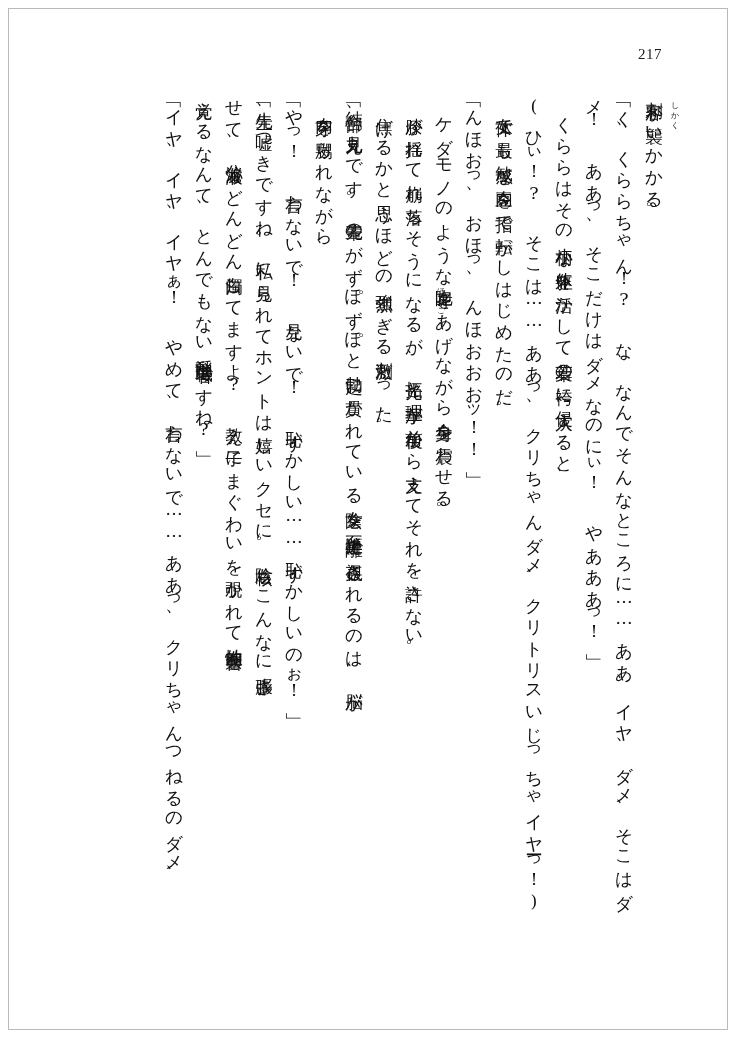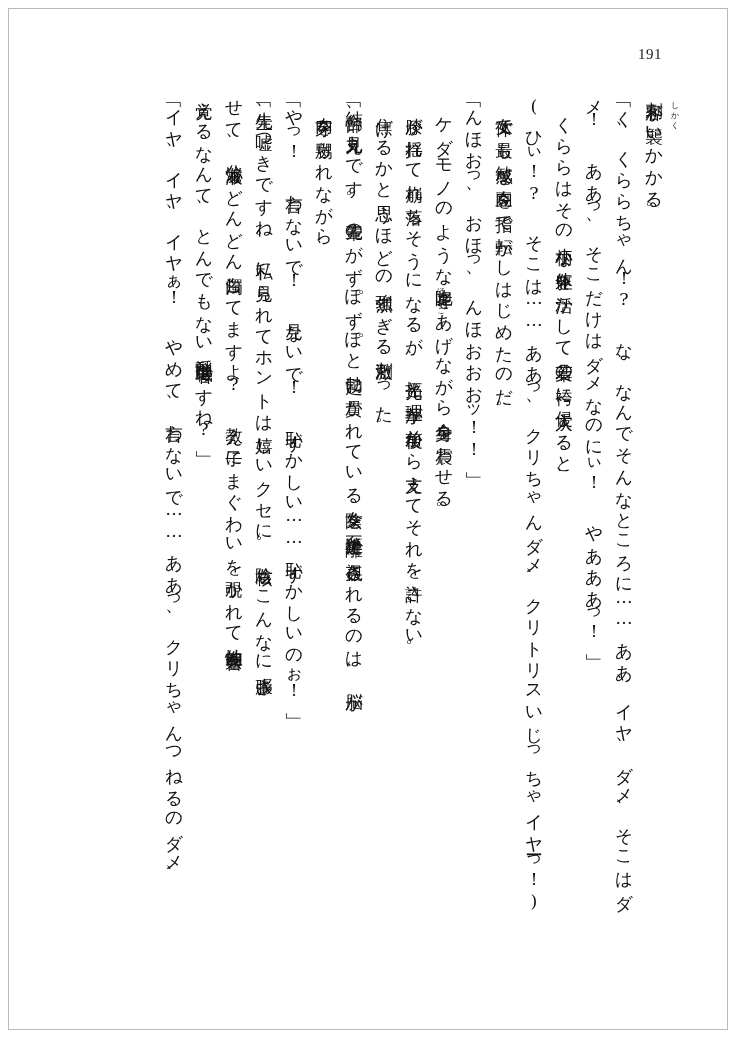--- a/index.html
+++ b/index.html
@@ -77,21 +77,21 @@
     font-family: "DejaVu Serif", "Liberation Serif", serif;
   }
 </style>
 </head>
 <body>
 
 <div id="page">
 
   <div id="page-frame"></div>
 
-  <div id="page-number">191</div>
+  <div id="page-number">217</div>
 
   <div id="body-text">
     <div class="col t1">刺客が襲いかかる。</div>
     <div class="col t2">「く、くららちゃん!?　な、なんでそんなところに……ああ、イヤ、ダメ、そこはダ</div>
     <div class="col t1">メ!　ああっ、そこだけはダメなのにぃ!　やあああっ!」</div>
     <div class="col t3">くららはその小柄な体躯を活かして若葉の袴に侵入すると、</div>
     <div class="col t2">(ひぃ!?　そこは……ああっ、クリちゃんダメ、クリトリスいじっちゃイヤーっ!)</div>
     <div class="col t3">女体で最も敏感な肉豆を指で転がしはじめたのだ。</div>
     <div class="col t2">「んほおっ、おほっ、んほおおおッ!!」</div>
     <div class="col t3">ケダモノのような咆哮をあげながら全身を震わせる。</div>

